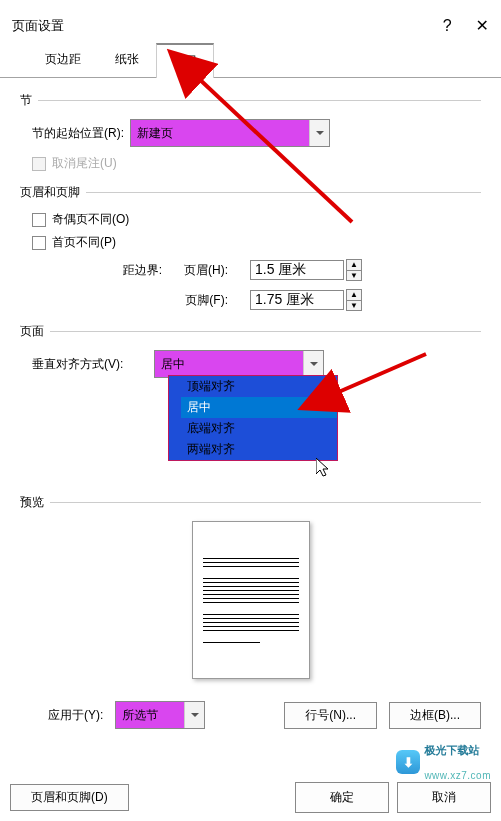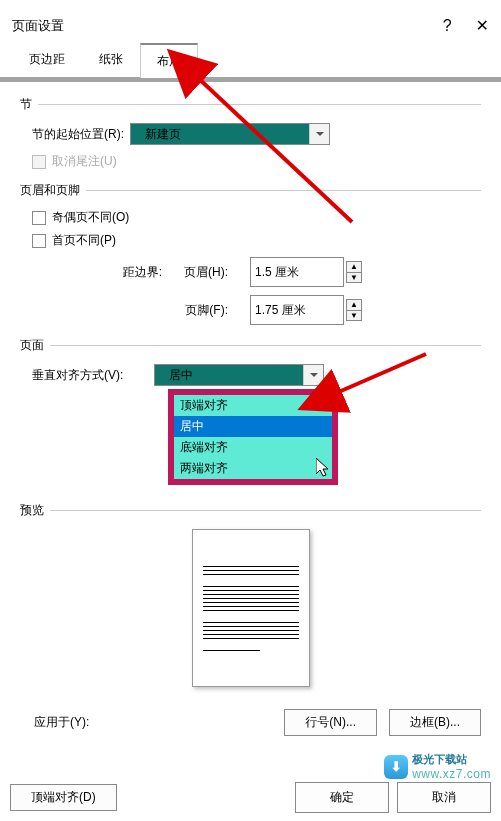--- a/index.html
+++ b/index.html
@@ -18,22 +18,22 @@
     align-items: center;
     justify-content: space-between;
     padding: 20px 12px 4px 12px;
     height: 36px;
   }
   .titlebar .title { font-size: 13px; }
   .titlebar .controls { display: flex; gap: 24px; align-items: center; }
   .titlebar .controls span { font-size: 16px; line-height: 1; }
   .tabs {
     display: flex;
-    padding: 6px 10px 0 12px;
-    border-bottom: 5px solid #a3a3a3;
+    padding: 6px 10px 0 28px;
+    border-bottom: 1px solid #a3a3a3;
     position: relative;
     margin-bottom: 10px;
   }
   .tab {
     padding: 8px 16px 8px 16px;
     cursor: pointer;
     border: 1px solid transparent;
     border-bottom: none;
     font-size: 12px;
     position: relative;
@@ -55,25 +55,25 @@
   .group-title .line {
     flex: 1;
     height: 1px;
     background: #ccc;
     margin-left: 6px;
   }
   .row { display: flex; align-items: center; margin: 8px 0 8px 12px; }
   .row label { margin-right: 6px; }
   .select {
     border: 1px solid #888;
-    height: 22px;
-    display: flex;
-    align-items: center;
-    padding: 0 22px 0 14px;
-    background: #0f766e;
+    height: 28px;
+    display: flex;
+    align-items: center;
+    padding: 0 22px 0 6px;
+    background: #d946ef;
     position: relative;
     font-size: 12px;
   }
   .select-arrow {
     position: absolute;
     right: 0; top: 0; bottom: 0;
     width: 20px;
     border-left: 1px solid #ccc;
     display: flex;
     align-items: center;
@@ -95,27 +95,27 @@
     width: 14px;
     height: 14px;
     border: 1px solid #888;
     margin-right: 6px;
     background: #fff;
   }
   .chk.disabled { border-color: #bbb; background: #f4f4f4; }
   .disabled-text { color: #aaa; }
   .numbox {
     border: 1px solid #888;
-    height: 30px;
+    height: 20px;
     width: 94px;
     display: flex;
-    align-items: center;
+    align-items: flex-end;
     padding-left: 4px;
     background: #fff;
-    font-size: 12px;
+    font-size: 14px;
     position: relative;
   }
   .spinner {
     width: 16px;
     border: 1px solid #888;
     display: flex;
     flex-direction: column;
     height: 22px;
     margin-left: 2px;
   }
@@ -126,23 +126,24 @@
     align-items: center;
     justify-content: center;
     font-size: 8px;
   }
   .spinner div:first-child { border-bottom: 1px solid #888; }
   .hf-row { display: flex; align-items: center; margin: 8px 0 6px 12px; }
   .hf-label-main { width: 130px; text-align: right; }
   .hf-sub-label { width: 66px; text-align: right; margin-right: 22px; }
   .dropdown-open {
     position: absolute;
-    background: #5eead4;
-    border: 6px solid #be185d;
+    background: #1d4ed8;
+    border: 1px solid #be185d;
     z-index: 100;
+    padding-left: 12px;
   }
   .dropdown-open .opt {
     padding: 2px 6px;
     font-size: 12px;
     white-space: nowrap;
   }
   .dropdown-open .opt.selected {
     background: #0078d4;
     color: #fff;
   }
@@ -161,21 +162,21 @@
     gap: 3px;
   }
   .page-preview .pline {
     height: 1px;
     background: #000;
   }
   .page-preview .gap { height: 5px; background: transparent; }
   .bottom-row {
     display: flex;
     align-items: center;
-    margin: 22px 0 12px 14px;
+    margin: 22px 0 12px 28px;
     gap: 12px;
     justify-content: center;
   }
   .btn {
     border: 1px solid #888;
     background: #fcfcfc;
     padding: 4px 20px;
     font-size: 12px;
     cursor: pointer;
   }
@@ -218,21 +219,21 @@
     gap: 4px;
   }
   .wm-logo {
     width: 24px; height: 24px;
     border-radius: 6px;
     background: linear-gradient(180deg,#39bff7,#0a86d1);
     display: flex; align-items: center; justify-content: center;
     color: #fff; font-weight: bold; font-size: 13px;
   }
   .wm-text .cn { font-size: 11px; color: #068; font-weight: bold;}
-  .wm-text .en { font-size: 12px; color: #3aa; letter-spacing: .5px;}
+  .wm-text .en { font-size: 10px; color: #3aa; letter-spacing: .5px; margin-top: 12px;}
 </style>
 </head>
 <body>
 
 <div class="titlebar">
   <span class="title">页面设置</span>
   <div class="controls">
     <span>?</span>
     <span>✕</span>
   </div>
@@ -344,29 +345,33 @@
         <div class="pline"></div>
         <div class="pline"></div>
         <div class="pline"></div>
       <div class="gap"></div>
       <div class="pline" style="width:60%"></div>
     </div>
   </div>
 
   <div class="bottom-row">
     <label>应用于(Y):</label>
+    <div class="select" style="width:90px">
+      <span>所选节</span>
+      <span class="select-arrow"></span>
+    </div>
     <div style="flex:1"></div>
     <button class="btn">行号(N)...</button>
     <button class="btn">边框(B)...</button>
   </div>
 
 </div>
 
 <div class="dlg-buttons">
-  <button class="btn">顶端对齐(D)</button>
+  <button class="btn">页眉和页脚(D)</button>
   <div class="spacer"></div>
   <button class="btn-main">确定</button>
   <button class="btn-main">取消</button>
 </div>
 
 <svg class="arrow-annot" style="left:0;top:0" width="501" height="821">
   <defs>
     <marker id="ah" markerWidth="12" markerHeight="12" refX="2" refY="6" orient="auto">
       <path d="M0,0 L12,6 L0,12 Z" fill="#d00"></path>
     </marker>

